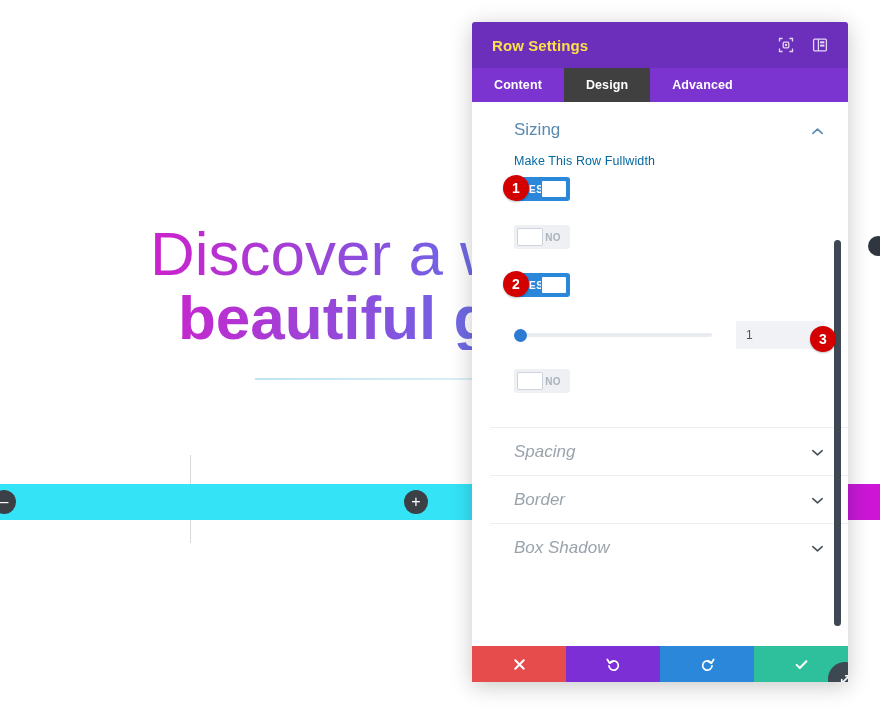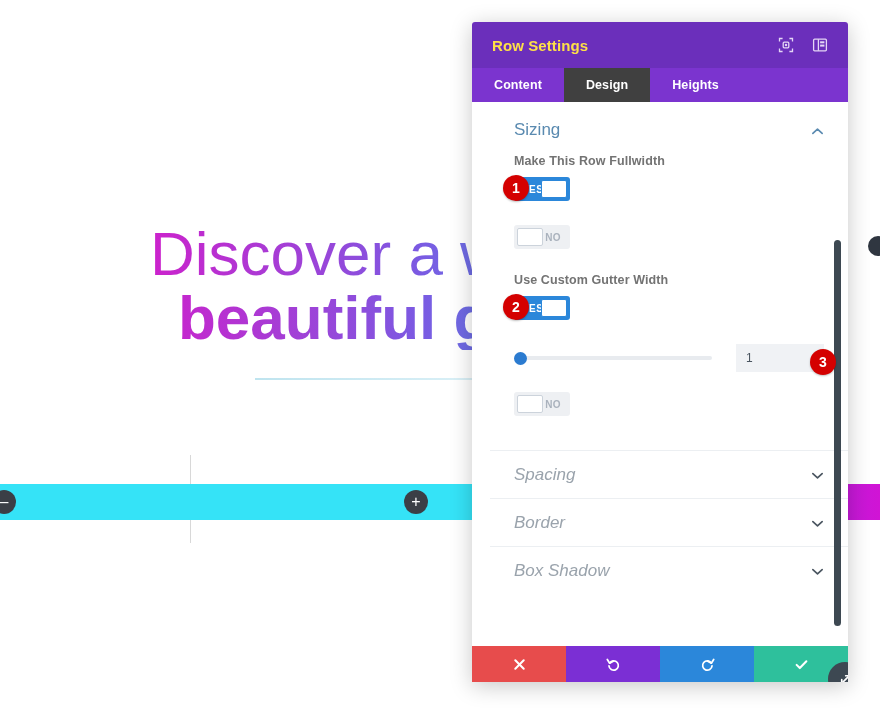--- a/index.html
+++ b/index.html
@@ -89,21 +89,21 @@
   .section-open { padding:14px 24px 0 24px; }
   .section-head-open {
     display:flex; align-items:center; justify-content:space-between;
     padding:4px 0 14px 0;
   }
   .section-title-open { color:#5a8ab0; font-size:17px; font-weight:400; }
   .chev { width:13px; height:13px; color:#5a8ab0; }
 
   .field { margin-bottom:20px; position:relative; }
   .field-label {
-    font-size:12.5px; font-weight:700; color:#737373; margin-bottom:9px;
+    font-size:12.5px; font-weight:400; color:#0369a1; margin-bottom:9px;
     letter-spacing:.1px;
   }
 
   
   .toggle {
     width:56px; height:24px; border-radius:3px; display:flex; align-items:center;
     position:relative; cursor:pointer;
   }
   .toggle.on  { background:#2b87da; }
   .toggle.off { background:#eef0f3; }
@@ -223,21 +223,21 @@
             <rect x="8.1" y="4.3" width="4.3" height="2" fill="currentColor" stroke="none"></rect>
             <rect x="8.1" y="7.6" width="4.3" height="2" fill="currentColor" stroke="none"></rect>
           </svg>
         </span>
       </div>
     </div>
 
     <div class="tabs">
       <div class="tab">Content</div>
       <div class="tab active">Design</div>
-      <div class="tab">Heights</div>
+      <div class="tab">Advanced</div>
     </div>
 
     <div class="modal-body">
       <div class="scroll-area">
 
         <div class="section-open">
           <div class="section-head-open">
             <div class="section-title-open">Sizing</div>
             <span class="chev">
               <svg viewBox="0 0 14 14" fill="none" stroke="currentColor" stroke-width="1.8" stroke-linecap="round" stroke-linejoin="round">
@@ -260,21 +260,20 @@
           <div class="field">
             <div style="position:relative; display:inline-block;">
               <div class="toggle off">
                 <span class="knob"></span>
                 <span class="tlabel">NO</span>
               </div>
             </div>
           </div>
 
           <div class="field">
-            <div class="field-label">Use Custom Gutter Width</div>
             <div style="position:relative; display:inline-block;">
               <div class="toggle on">
                 <span class="tlabel">YES</span>
                 <span class="knob"></span>
               </div>
               <div class="badge b2">2</div>
             </div>
           </div>
 
           <div class="field">

